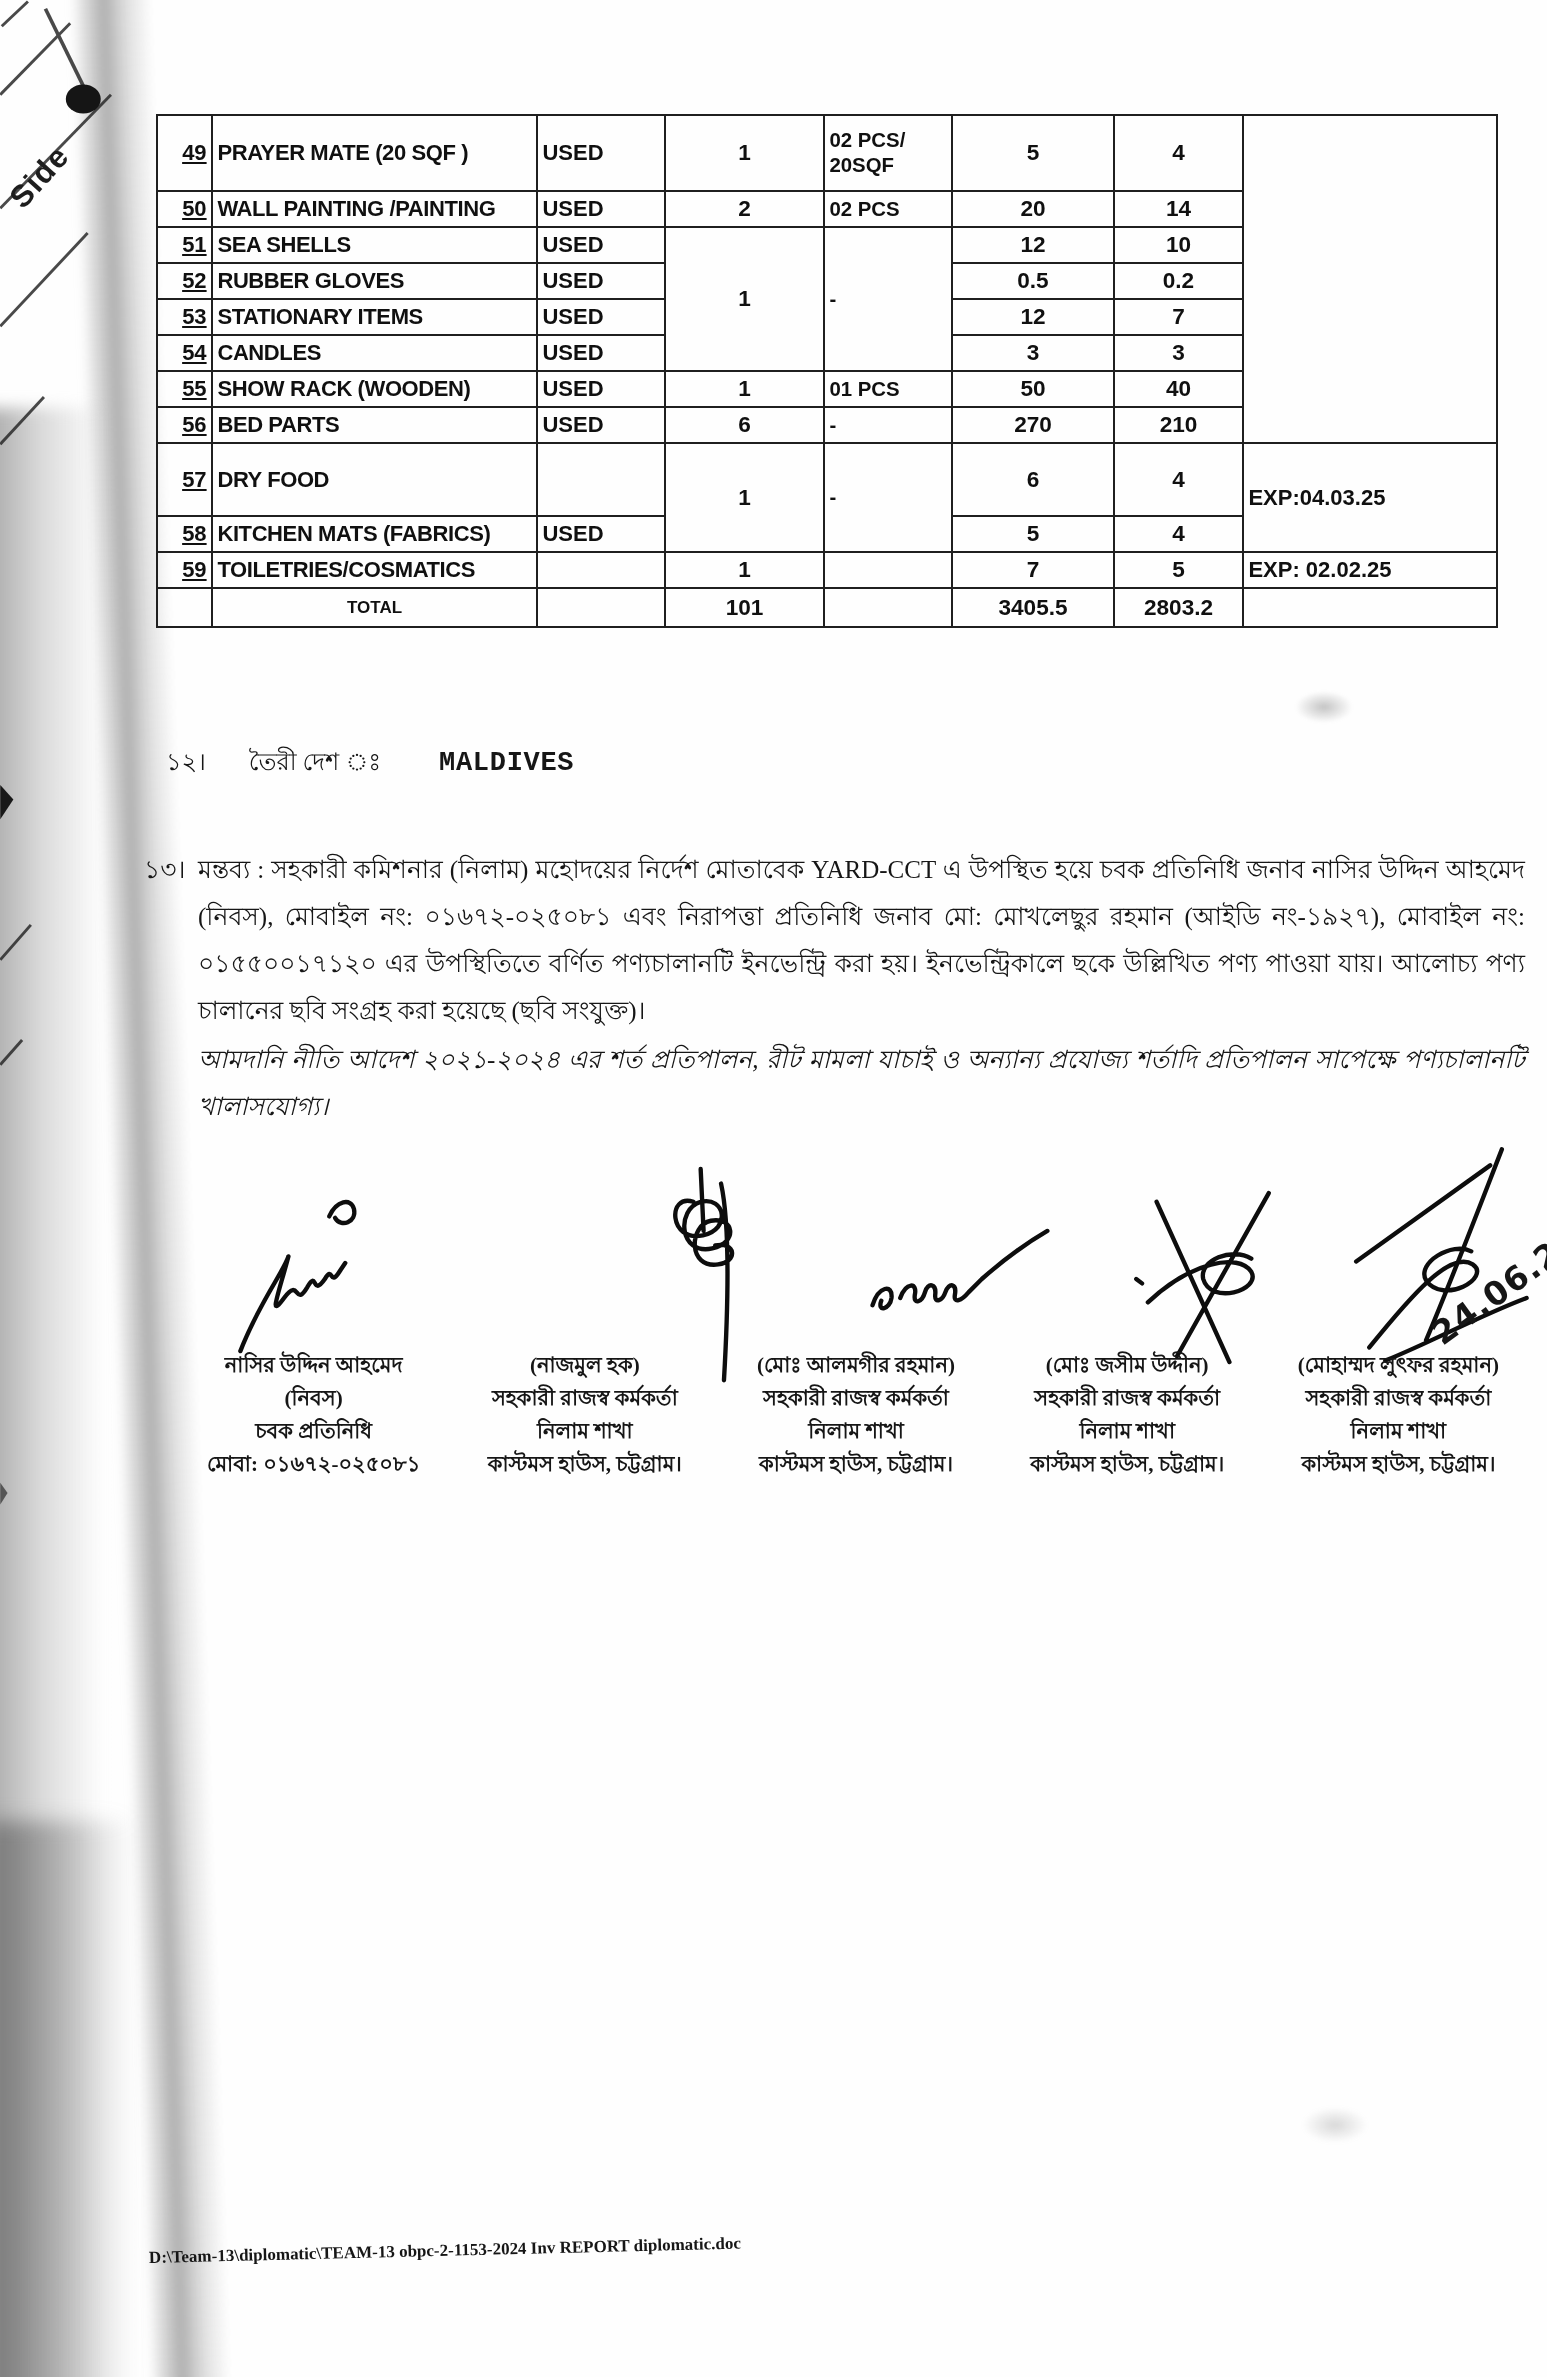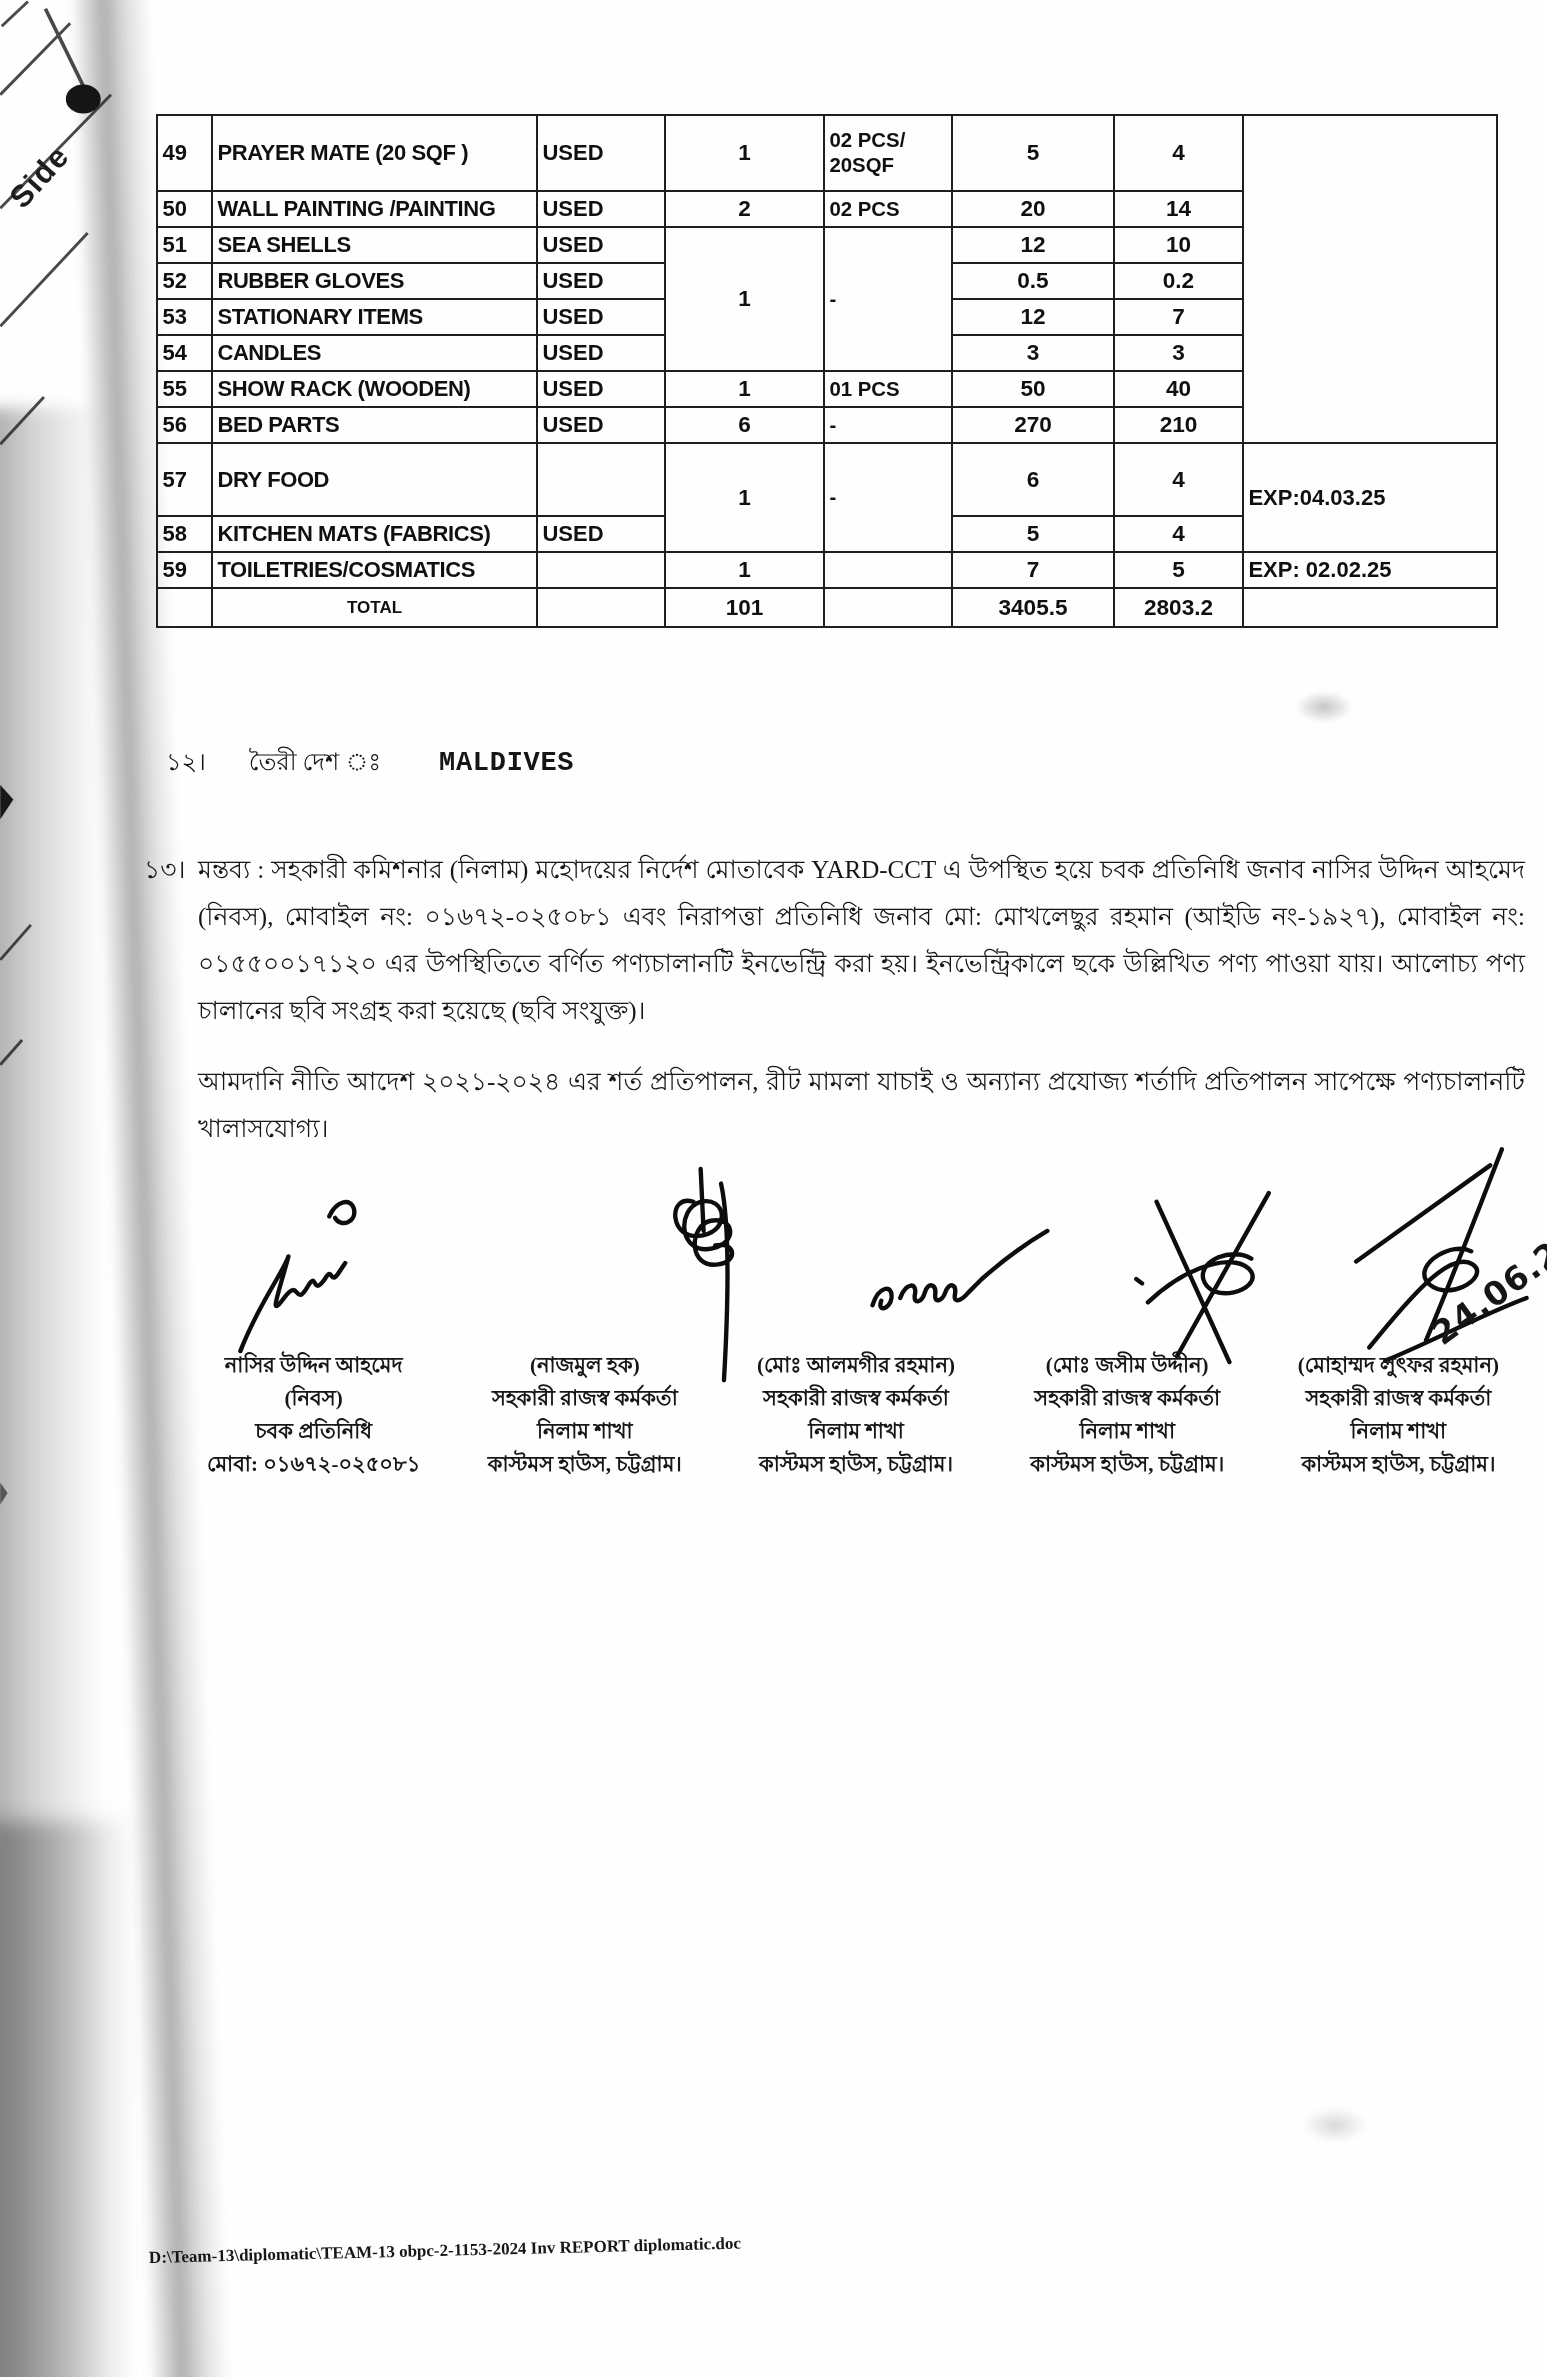--- a/index.html
+++ b/index.html
@@ -23,40 +23,40 @@
   .smudge1{position:absolute;left:1295px;top:691px;width:58px;height:32px;
         background:radial-gradient(ellipse,rgba(110,110,110,.4),rgba(255,255,255,0) 70%);filter:blur(1.5px);}
   .smudge2{position:absolute;left:1302px;top:2107px;width:66px;height:36px;
         background:radial-gradient(ellipse,rgba(120,120,120,.28),rgba(255,255,255,0) 70%);filter:blur(2.2px);}
 
   
   table.inv{position:absolute;left:156px;top:114px;width:1340px;border-collapse:collapse;
         table-layout:fixed;font-family:"Liberation Sans",sans-serif;font-weight:bold;
         font-size:22px;color:#101010;z-index:2;}
   .inv td{border:2.2px solid #1f1f1f;padding:1.5px 4.4px;vertical-align:middle;overflow:hidden;}
-  .c-no{text-align:left;}
+  .c-no{text-align:right;text-decoration:underline;}
   .c-item{text-align:left;padding-left:8.7px;letter-spacing:-0.4px;}
   .c-cond{text-align:left;padding-left:11.7px;}
   .c-num{text-align:center;font-size:22.6px;}
   .c-unit{text-align:left;font-size:20.4px;line-height:25px;}
   .c-rem{text-align:left;padding-left:7.3px;}
   .c-total{text-align:center;font-size:17px;}
   .vtop{vertical-align:top;padding-top:5.8px;}
   .rh104{height:76px;}.rh50{height:36px;}.rh100{height:73px;}.rh53{height:39px;}
 
   
   .sec12{position:absolute;left:166px;top:743px;font-size:24px;z-index:2;}
   .sec12-label{margin-left:37px;}
   .sec12-value{margin-left:52px;font-family:Liberation Mono, monospace;font-weight:bold;
         font-size:27px;letter-spacing:0.7px;}
   .para13{position:absolute;left:198px;top:846px;width:1327px;font-size:25px;line-height:47px;
         text-align:justify;z-index:2;}
   .para13 .num{position:absolute;left:-54px;top:0;}
-  .note{position:absolute;left:198px;top:1058px;width:1327px;font-size:25px;line-height:47px;
-        text-align:justify;z-index:2;}
+  .note{position:absolute;left:198px;top:1036px;width:1327px;font-size:25px;line-height:47px;
+        text-align:justify;z-index:2;font-style:italic;}
 
   
   .scrib{position:absolute;left:0;top:1107px;z-index:2;}
   .scrib path{fill:none;stroke:#0d0d0d;stroke-width:6;stroke-linecap:round;stroke-linejoin:round;}
   .hand-date{position:absolute;left:1419px;top:1266px;font-size:33px;font-weight:bold;
         transform:rotate(-36deg);font-family:"DejaVu Sans",sans-serif;letter-spacing:1.5px;z-index:2;}
   .sigs{position:absolute;left:182px;top:1349px;width:1348px;display:flex;z-index:2;gap:8px;}
   .sig{width:20%;text-align:center;font-size:21px;line-height:33px;font-weight:bold;}
 
   

